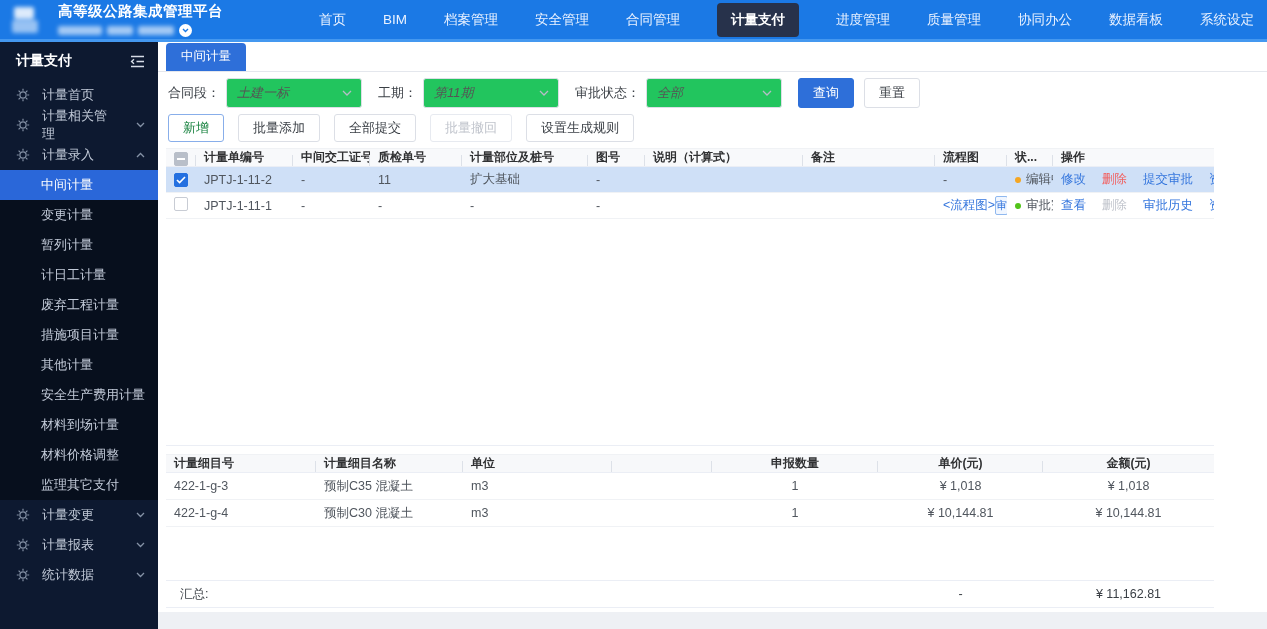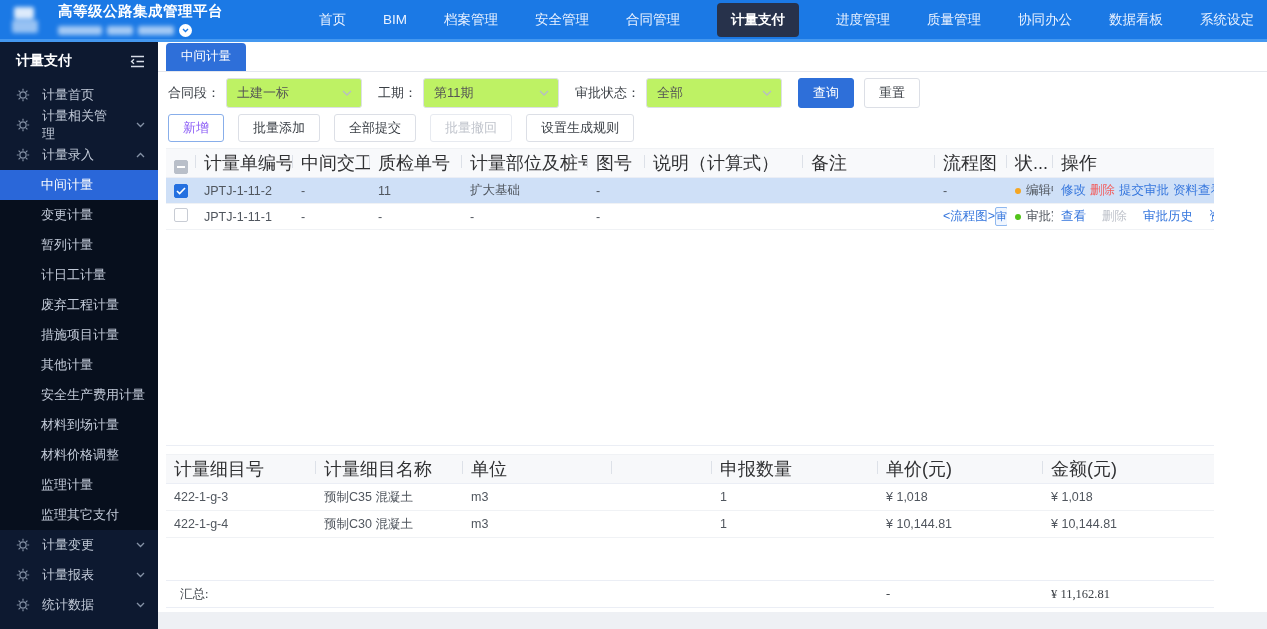--- a/index.html
+++ b/index.html
@@ -39,68 +39,68 @@
   .submenu-item { height:30px; display:flex; align-items:center; padding-left:41px; font-size:13px; cursor:pointer; color:#c3cbd9; }
   .submenu-item.active { background:#2a67d9; color:#fff; }
 
   
   .content { flex:1; background:#fff; display:flex; flex-direction:column; min-width:0; }
   .tabbar { height:30px; flex:0 0 30px; border-bottom:1px solid #e4e7ed; display:flex; align-items:flex-end; padding-left:8px; }
   .tab { background:#2e6fd9; color:#fff; font-size:12.5px; padding:5px 15px 6px; border-radius:4px 4px 0 0; cursor:pointer; }
 
   .filters { height:40px; flex:0 0 40px; display:flex; align-items:center; padding:6px 8px 4px 10px; }
   .f-label { color:#3a3f45; margin-right:6px; white-space:nowrap; }
-  .select { width:136px; height:30px; border:1px solid #dcdfe6; border-radius:3px; background:#bef264; color:#555;
-            display:flex; align-items:center; justify-content:space-between; padding:0 9px 0 10px; margin-right:16px; cursor:pointer; }
+  .select { width:136px; height:30px; border:1px solid #dcdfe6; border-radius:3px; background:#22c55e; color:#555;
+            display:flex; align-items:center; justify-content:space-between; padding:0 9px 0 10px; margin-right:16px; cursor:pointer;font-style:italic; }
   .btn { height:30px; padding:0 14px; border:1px solid #dcdfe6; border-radius:3px; background:#fff; color:#3a3f45;
          font-size:13px; display:inline-flex; align-items:center; cursor:pointer; white-space:nowrap; }
   .btn-primary { background:#2e6fd9; border-color:#2e6fd9; color:#fff; margin-right:10px; }
-  .btn-ghost { color:#8b5cf6; border-color:#88aeea; }
+  .btn-ghost { color:#15803d; border-color:#88aeea; }
   .btn-disabled { color:#c0c4cc; border-color:#e7eaf0; cursor:default;text-align:center; }
 
   .toolbar { height:36px; flex:0 0 36px; display:flex; gap:14px; padding:2px 8px 6px 10px; }
   .toolbar .btn { height:28px; }
 
   table { border-collapse:collapse; table-layout:fixed; width:1048px; }
   .top-table-wrap { margin-left:8px; width:1048px; min-height:298px; border-bottom:1px solid #ebeef5; }
-  th { height:29px; font-weight:normal; color:#303133; text-align:left; padding:0 8px; font-size:18px;
+  th { height:18px; font-weight:bold; color:#303133; text-align:left; padding:0 8px; font-size:12px;
        background:#f8f9fb; border-top:1px solid #f0f2f5; border-bottom:1px solid #ebeef5; position:relative; white-space:nowrap; overflow:hidden; }
   th:not(:last-child)::after { content:""; position:absolute; right:0; top:6px; width:1px; height:13px; background:#dde1e8; }
   td { height:26px; padding:0 8px; color:#50565e; font-size:12.5px; border-bottom:1px solid #f0f2f5; white-space:nowrap; overflow:hidden; }
   tr.selected td { background:#cfe0f7; }
 
   .cb { width:14px; height:14px; border:1px solid #c8ccd4; border-radius:2px; background:#fff;
         display:inline-flex; align-items:center; justify-content:center; cursor:pointer; }
   .cb.checked { background:#2470e0; border-color:#2470e0; }
   .cb.indet { background:#b9bfc9; border-color:#b9bfc9; }
   .cb .dash { width:8px; height:2px; background:#fff; }
 
   .dot { display:inline-block; width:6px; height:6px; border-radius:50%; margin-right:5px; vertical-align:middle; }
   .dot-orange { background:#f5a623; }
   .dot-green { background:#52c41a; }
   .status-text { vertical-align:middle; }
 
   .link { color:#3576dd; cursor:pointer; text-decoration:none; }
   .link.danger { color:#f25f5f; }
   .link.disabled { color:#c0c4cc; cursor:default; }
-  .ops { display:flex; align-items:center; gap:4px; }
+  .ops { display:flex; align-items:center; gap:16px; }
   .ops.with-sep { gap:8px; }
   .sep { width:1px; height:11px; background:#dcdfe6; }
 
   .flow-cell { display:flex; align-items:center; }
   .mini-btn { width:20px; height:19px; border:1px solid #8fb8ef; border-radius:2px; background:#f0f6ff; color:#3576dd;
               font-size:11px; display:inline-flex; align-items:center; justify-content:center; cursor:pointer; }
 
   .detail-wrap { margin:8px 0 0 8px; width:1048px; }
   .detail-wrap th { background:#f7f8fa; }
   .detail-wrap td { height:27px; }
-  .ta-r { text-align:left; }
+  .ta-r { text-align:center; }
 
   .summary-wrap { margin-top:auto; margin-left:8px; width:1048px; }
-  .summary-wrap td { height:27px; border-top:1px solid #ebeef5; border-bottom:1px solid #ebeef5; color:#3a3f45;font-family:Liberation Serif, serif; }
+  .summary-wrap td { height:27px; border-top:1px solid #ebeef5; border-bottom:1px solid #ebeef5; color:#3a3f45; }
   .summary-label { padding-left:14px; }
 
   .footer-strip { height:17px; flex:0 0 17px; background:#eef0f4; margin-top:4px; }
 
   .chev { display:inline-flex; align-items:center; }
   svg { display:block; }
 </style>
 </head>
 <body>
 
@@ -207,21 +207,20 @@
         <div class="submenu-item active">中间计量</div>
         <div class="submenu-item">变更计量</div>
         <div class="submenu-item">暂列计量</div>
         <div class="submenu-item">计日工计量</div>
         <div class="submenu-item">废弃工程计量</div>
         <div class="submenu-item">措施项目计量</div>
         <div class="submenu-item">其他计量</div>
         <div class="submenu-item">安全生产费用计量</div>
         <div class="submenu-item">材料到场计量</div>
         <div class="submenu-item">材料价格调整</div>
-        <div class="submenu-item">监理计量</div>
         <div class="submenu-item">监理其它支付</div>
       </div>
 
       <div class="menu-item">
         <span>
           <svg width="14" height="14" viewBox="0 0 14 14" fill="none" stroke="#8592a6" stroke-width="1.2">
               <circle cx="7" cy="7" r="3.1"></circle>
               <path d="M7 .8v2M7 11.2v2M.8 7h2M11.2 7h2M2.6 2.6l1.5 1.5M9.9 9.9l1.5 1.5M11.4 2.6L9.9 4.1M4.1 9.9l-1.5 1.5"></path>
             </svg>
         </span>

